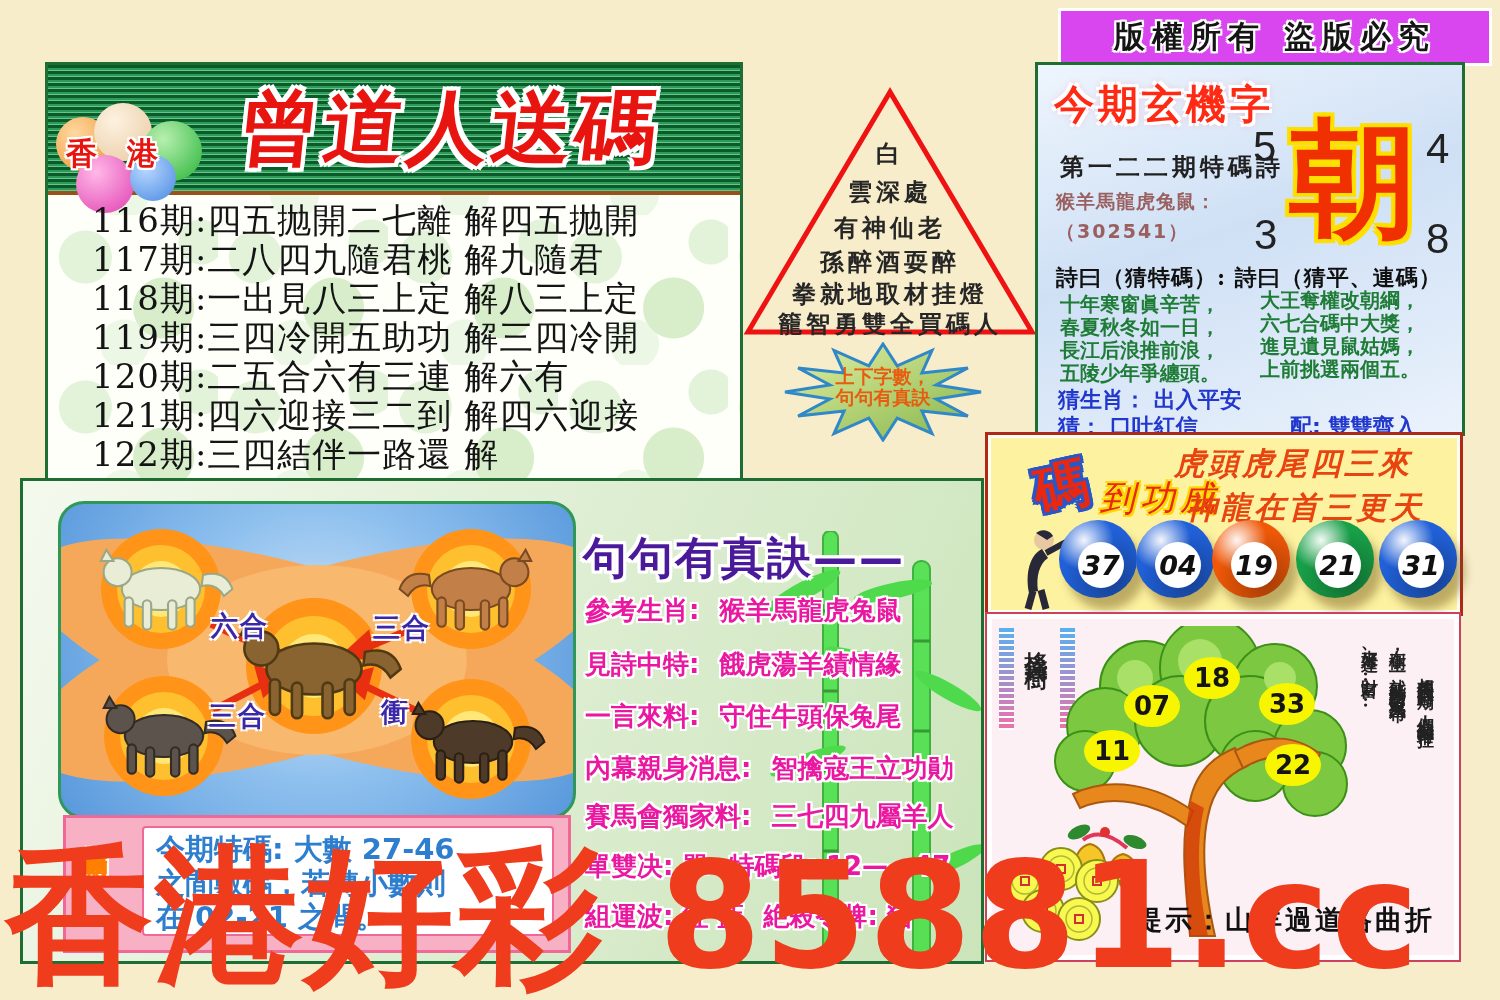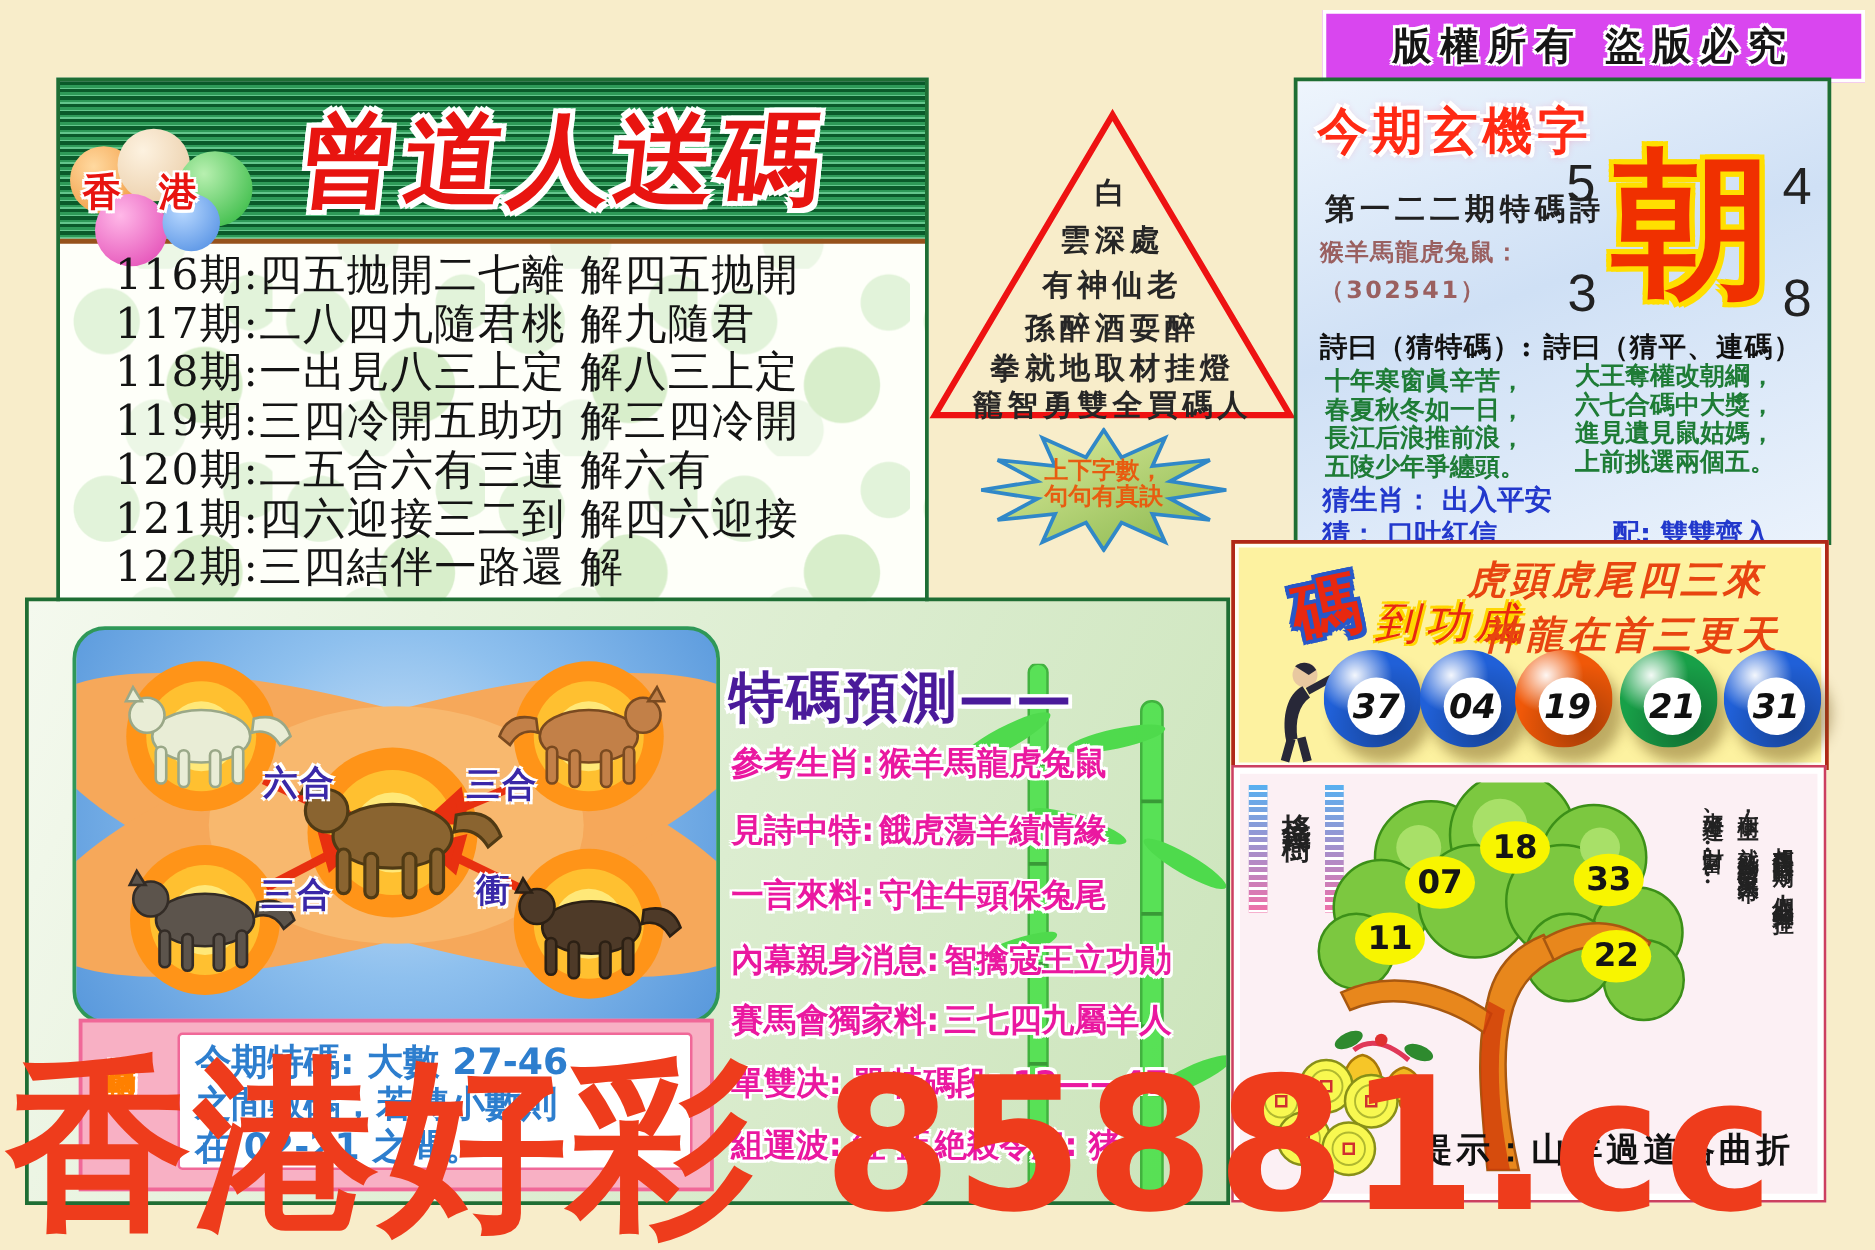--- a/index.html
+++ b/index.html
@@ -109,21 +109,21 @@
     font-size:27px;color:#111;letter-spacing:3px;white-space:nowrap}
 
   
   .bottomp{left:20px;top:478px;width:958px;height:480px;border:3px solid #1e6e34;
     background:linear-gradient(115deg,#f4f9ee 0%,#dcedd0 55%,#cbe4ba 100%);overflow:hidden}
   .zbox{position:absolute;left:35px;top:20px;width:512px;height:312px;border:3px solid #2f9858;border-radius:26px;
     background:radial-gradient(circle at 50% 45%,#cfe4f8 0%,#8ec0ee 45%,#5898dc 100%);overflow:hidden}
   .zlabel{position:absolute;font-size:27px;font-weight:bold;color:#3a28a8;letter-spacing:2px;
     text-shadow:-2px -2px 0 #fff,2px -2px 0 #fff,-2px 2px 0 #fff,2px 2px 0 #fff}
   .pred-title{position:absolute;left:560px;top:48px;font-size:44px;font-weight:bold;color:#4a1a9a;letter-spacing:2px;white-space:nowrap}
-  .prow{position:absolute;left:562px;display:flex;gap:4px;font-size:26px;font-weight:bold;color:#ea18a0;white-space:nowrap}
+  .prow{position:absolute;left:562px;display:flex;gap:20px;font-size:26px;font-weight:bold;color:#ea18a0;white-space:nowrap}
   .rangep{position:absolute;left:40px;top:334px;width:502px;height:132px;border:3px solid #f06898;background:#f8b0c4}
   .rlabel{position:absolute;left:12px;top:8px;height:112px;writing-mode:vertical-rl;
     font-size:26px;font-weight:bold;color:#ff8000;letter-spacing:3px;
     text-shadow:-2px -2px 0 #fff,2px -2px 0 #fff,-2px 2px 0 #fff,2px 2px 0 #fff}
   .rwhite{position:absolute;left:76px;top:8px;width:412px;height:110px;background:#fff;border:2px solid #f06898;
     border-radius:4px;padding:4px 12px;box-sizing:border-box}
   .rline{font-size:29px;font-weight:bold;color:#2d7ece;line-height:34px;white-space:nowrap}
 
   
   .watermark{left:5px;top:842px;font-size:148px;font-weight:bold;color:#ee3c1c;white-space:nowrap;
@@ -405,21 +405,21 @@
         <use href="#beast" fill="#8a6430" stroke="#503a14" transform="translate(253,165) scale(-1.7,1.7)"></use>
         <use href="#beast" fill="#5c544c" stroke="#332c26" transform="translate(103,232) scale(-1.4,1.4)"></use>
         <use href="#beast" fill="#4e3a28" stroke="#2c2014" transform="translate(412,238) scale(-1.4,1.4)"></use>
       </svg>
       <div class="zlabel" style="left:150px;top:104px">六合</div>
       <div class="zlabel" style="left:312px;top:106px">三合</div>
       <div class="zlabel" style="left:148px;top:194px">三合</div>
       <div class="zlabel" style="left:320px;top:190px">衝</div>
     </div>
 
-    <div class="pred-title ow3">特碼預測——</div>
+    <div class="pred-title ow3">句句有真訣——</div>
     <div class="prow ow2" style="top:112px">
       <span>參考生肖:</span>
       <span>猴羊馬龍虎兔鼠</span>
     </div>
     <div class="prow ow2" style="top:166px">
       <span>見詩中特:</span>
       <span>餓虎蕩羊績情緣</span>
     </div>
     <div class="prow ow2" style="top:218px">
       <span>一言來料:</span>

